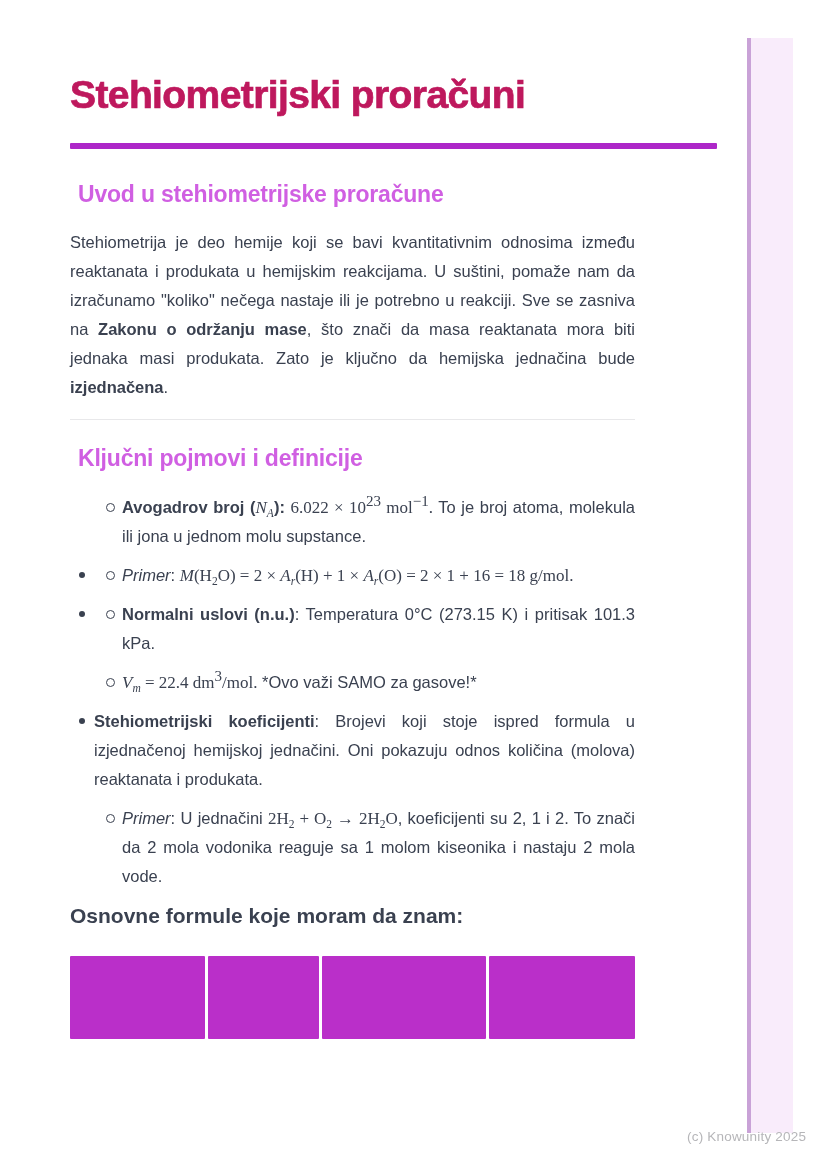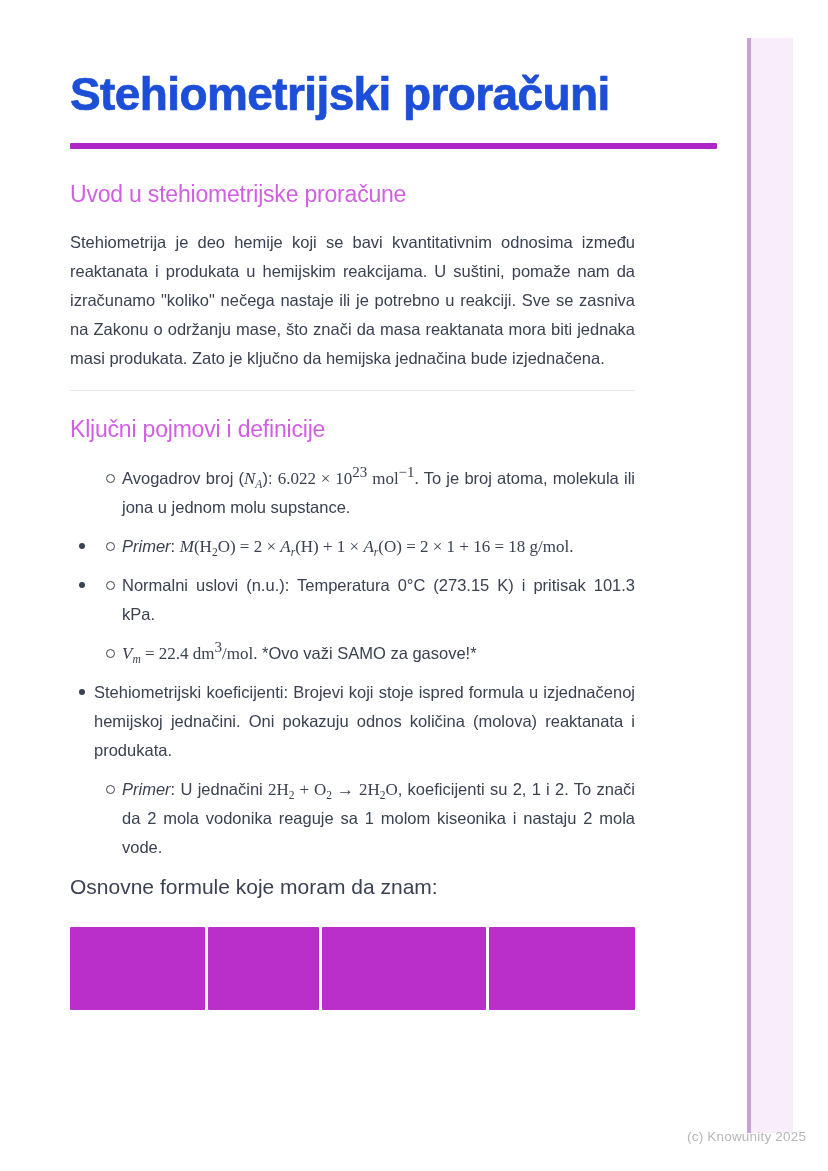--- a/index.html
+++ b/index.html
@@ -6,26 +6,26 @@
   body{
     width:828px;height:1171px;background:#ffffff;position:relative;overflow:hidden;
     font-family:"Liberation Sans","DejaVu Sans",sans-serif;color:#3a4150;
   }
   .side-strip{
     position:absolute;left:747px;top:38px;width:42px;height:1095px;
     background:#f9ecfb;border-left:4px solid #c9a2d7;z-index:1;
   }
   .content{position:absolute;left:70px;top:74px;width:565px;z-index:2;}
   h1.page-title{
-    margin:0;font-size:46px;line-height:41px;font-weight:700;color:#1d4ed8;
+    margin:0;font-size:39px;line-height:41px;font-weight:700;color:#be185d;
     letter-spacing:-0.6px;-webkit-text-stroke:0.7px currentColor;
   }
   .title-rule{width:647px;height:6px;background:#ad27c8;margin-top:28px;border-radius:1px;}
   h2.section-heading{
-    margin:0;margin-top:32px;font-size:23px;line-height:27px;font-weight:400;color:#d05fe2;
+    margin:8px;margin-top:32px;font-size:23px;line-height:27px;font-weight:700;color:#d05fe2;
     letter-spacing:-0.2px;
   }
   h2.section-heading.second{margin-top:25px;}
   .para{
     margin-top:20px;font-size:16.5px;line-height:29px;text-align:justify;color:#3a4150;
   }
   hr.section-divider{border:none;border-top:1px solid #e8e8ea;margin:8px 0 0 0;width:565px;}
   .term-list{margin-top:21px;}
   .li{position:relative;padding-left:24px;font-size:16.5px;line-height:29px;
       text-align:justify;margin-bottom:10px;}
@@ -33,21 +33,21 @@
   .dot{
     position:absolute;left:9px;top:11.5px;width:6px;height:6px;border-radius:50%;
     background:#3a4150;
   }
   .ring{
     position:absolute;left:10px;top:10.5px;width:7px;height:7px;border-radius:50%;
     border:1.5px solid #3a4150;background:transparent;
   }
   .formulas-intro{margin-top:0;font-size:21px;line-height:29px;font-weight:700;}
   
-  .b{font-weight:400;}
+  .b{font-weight:700;}
   .i{font-style:italic;}
   .m{font-family:Liberation Serif, serif;font-size:17px;}
   .mi{font-family:"Liberation Serif","DejaVu Serif",serif;font-size:17px;font-style:italic;}
   .sub{font-size:11.5px;vertical-align:-4px;line-height:0;}
   .sup{font-size:15px;vertical-align:7px;line-height:0;}
   
   .formulas-table{margin-top:26px;display:flex;gap:3px;width:565px;height:83px;}
   .th-cell{
     background:#ba2fc9;color:#ffffff;font-weight:700;font-size:15.5px;line-height:27px;
     display:flex;flex-direction:column;justify-content:center;

